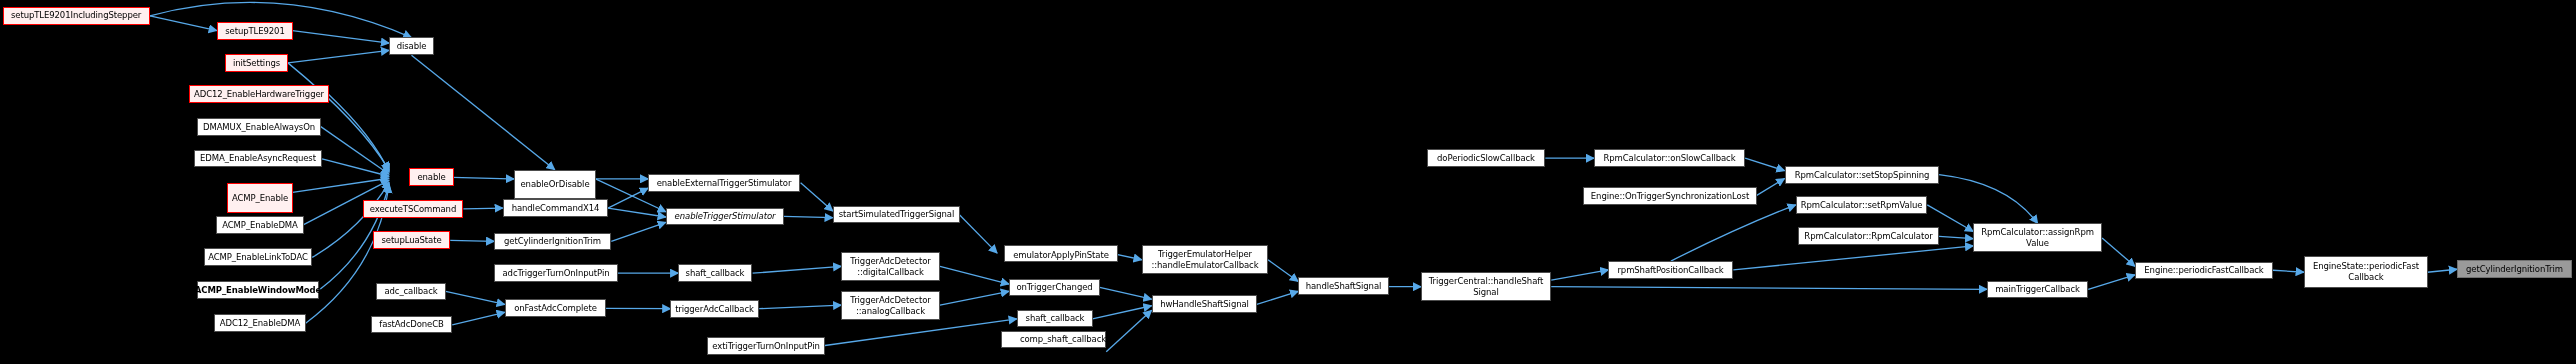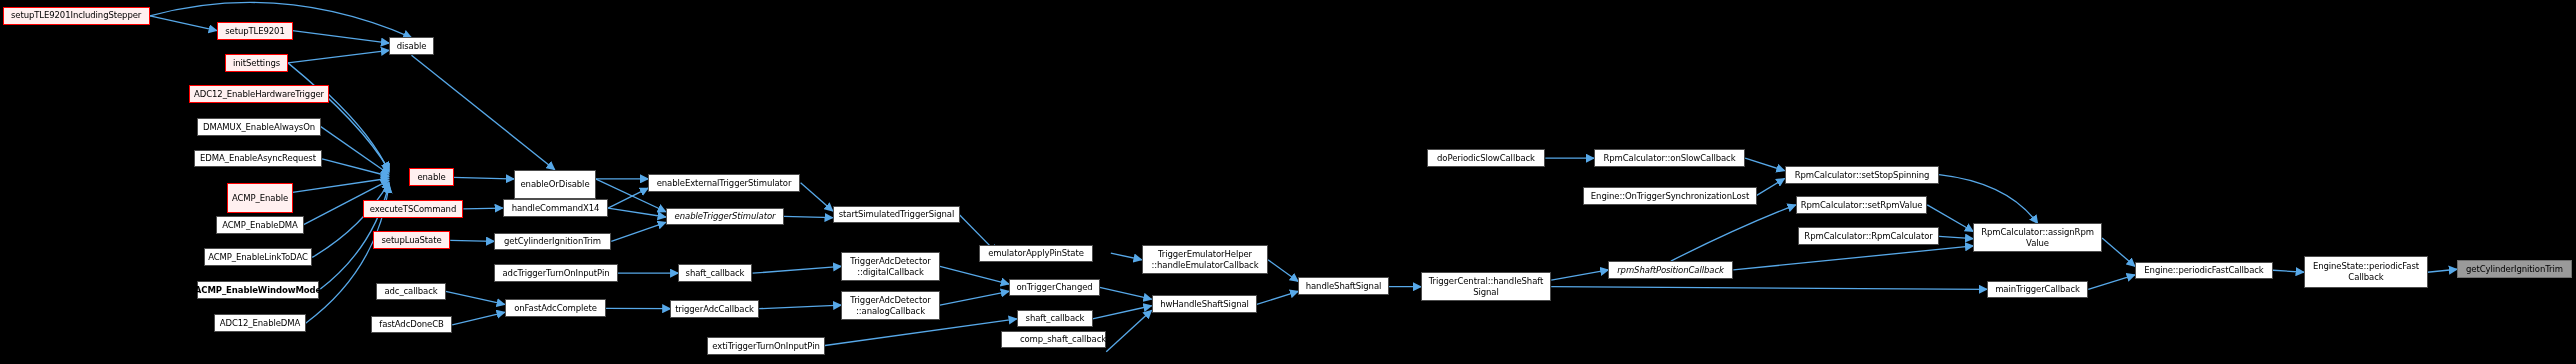--- a/index.html
+++ b/index.html
@@ -168,21 +168,21 @@
         <div>TriggerAdcDetector</div>
         <div>::digitalCallback</div>
       </div>
       <div class="node plain" style="left: 841px; top: 291px; width: 99px; height: 29px;">
         <div>TriggerAdcDetector</div>
         <div>::analogCallback</div>
       </div>
       <div class="node plain" style="left: 707px; top: 337px; width: 118px; height: 18px;">
         <div>extiTriggerTurnOnInputPin</div>
       </div>
-      <div class="node plain" style="left: 979px; top: 245px; width: 114px; height: 17px;">
+      <div class="node plain" style="left: 1004px; top: 245px; width: 114px; height: 17px; justify-content: flex-end;">
         <div>emulatorApplyPinState</div>
       </div>
       <div class="node plain" style="left: 1009px; top: 279px; width: 91px; height: 17px;">
         <div>onTriggerChanged</div>
       </div>
       <div class="node plain" style="left: 1017px; top: 310px; width: 76px; height: 17px;">
         <div>shaft_callback</div>
       </div>
       <div class="node plain" style="left: 1001px; top: 331px; width: 105px; height: 17px; padding-left: 19px;">
         <div>comp_shaft_callback</div>
@@ -194,21 +194,21 @@
       <div class="node plain" style="left: 1152px; top: 295px; width: 105px; height: 18.4px;">
         <div>hwHandleShaftSignal</div>
       </div>
       <div class="node plain" style="left: 1298px; top: 277px; width: 91px; height: 18.4px;">
         <div>handleShaftSignal</div>
       </div>
       <div class="node plain" style="left: 1421px; top: 272px; width: 130px; height: 29px;">
         <div>TriggerCentral::handleShaft</div>
         <div>Signal</div>
       </div>
-      <div class="node plain" style="left: 1608px; top: 261px; width: 125px; height: 18px; font-style: italic;">
+      <div class="node plain" style="left: 1608px; top: 261px; width: 125px; height: 18px;">
         <div>rpmShaftPositionCallback</div>
       </div>
       <div class="node plain" style="left: 1427px; top: 149px; width: 118px; height: 18px;">
         <div>doPeriodicSlowCallback</div>
       </div>
       <div class="node plain" style="left: 1594px; top: 149px; width: 151px; height: 18px;">
         <div>RpmCalculator::onSlowCallback</div>
       </div>
       <div class="node plain" style="left: 1785px; top: 166px; width: 154px; height: 18px;">
         <div>RpmCalculator::setStopSpinning</div>

